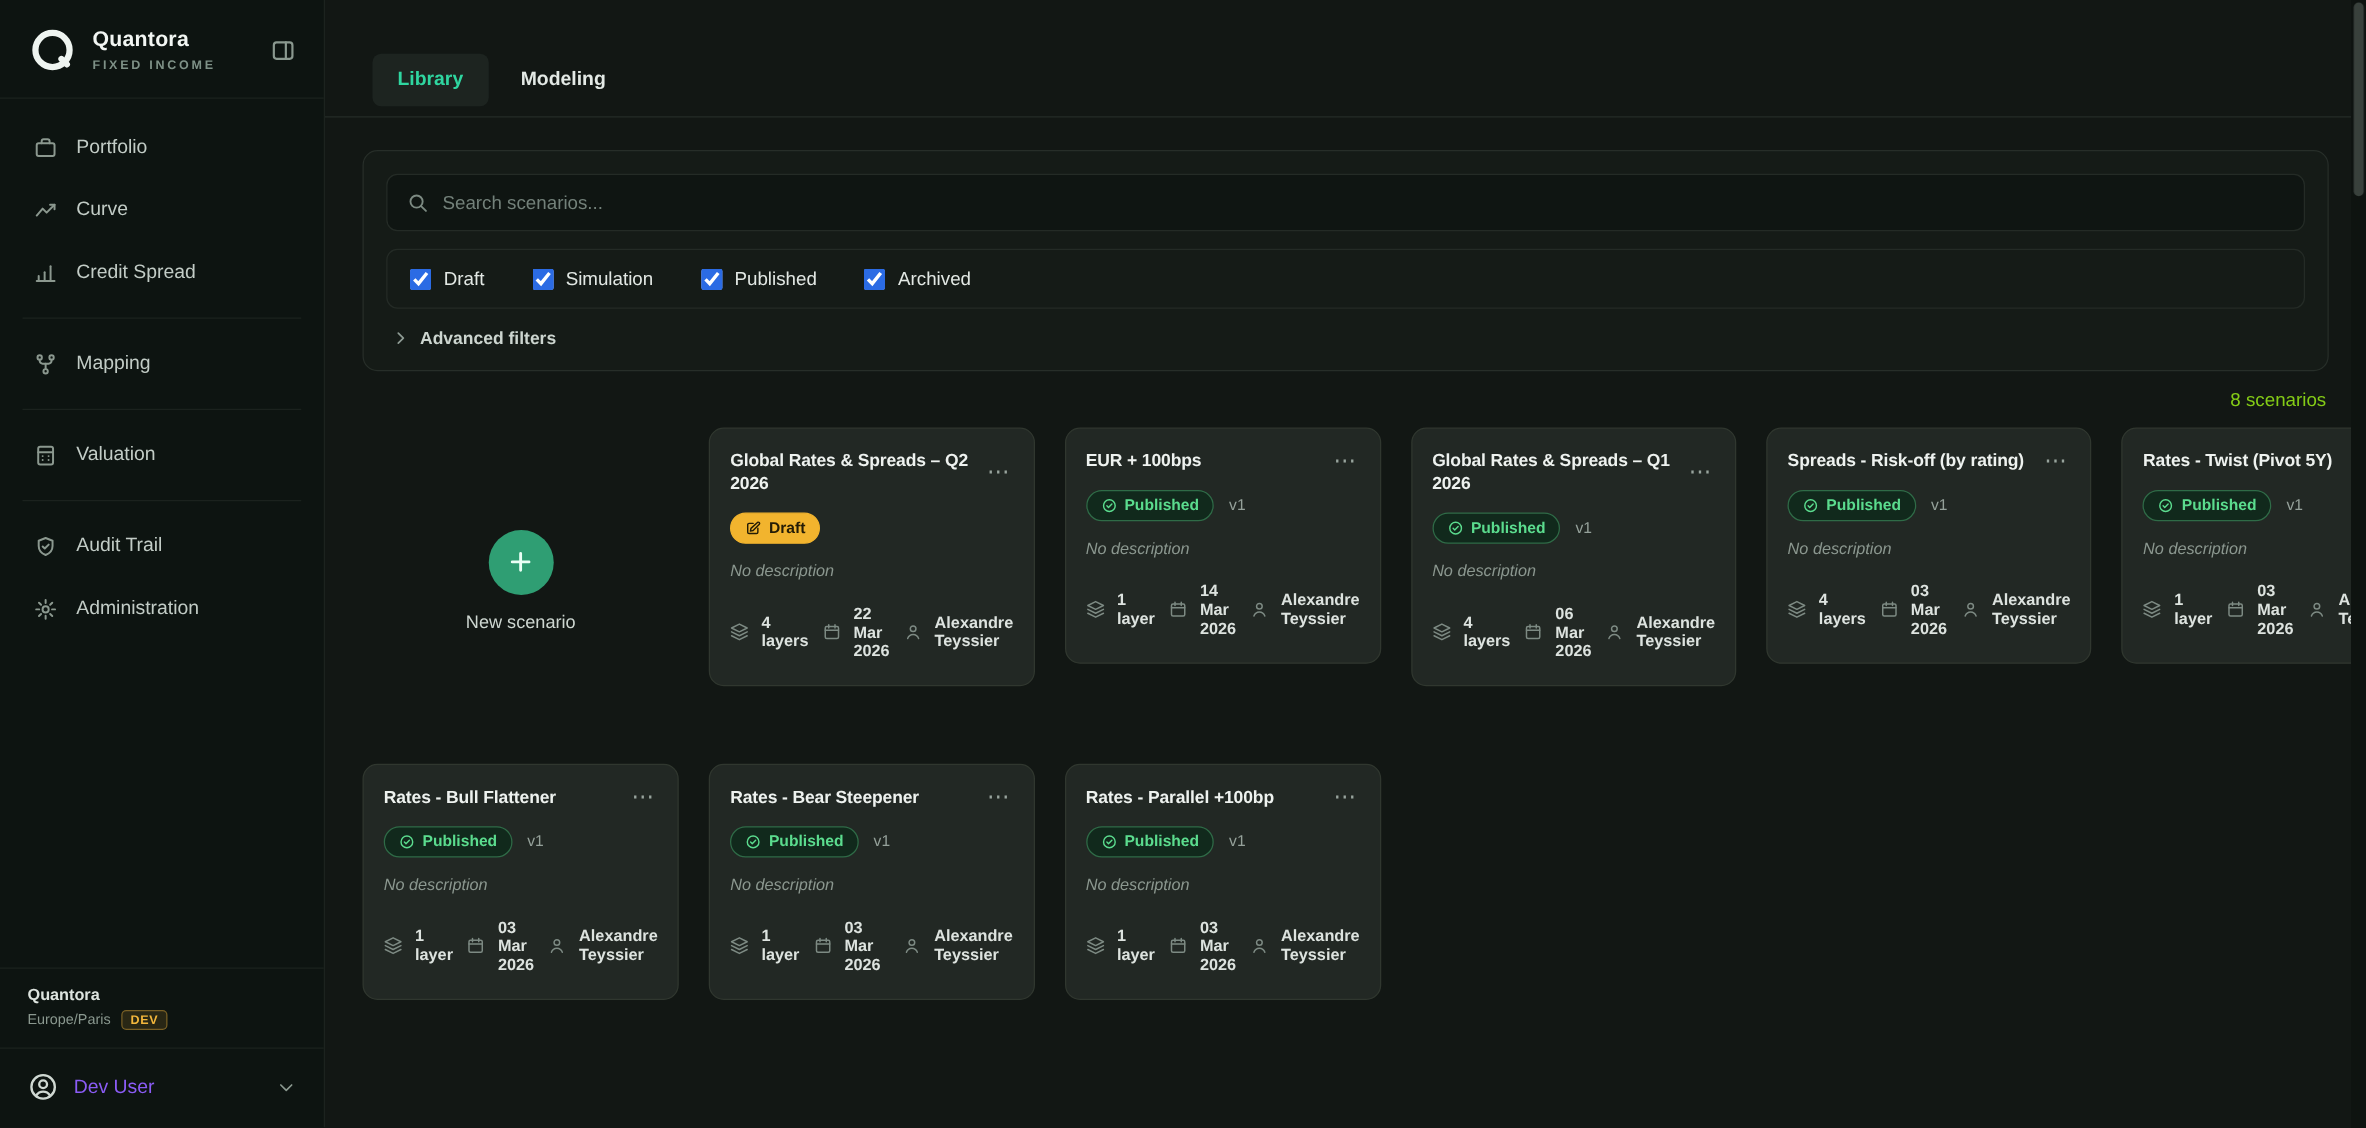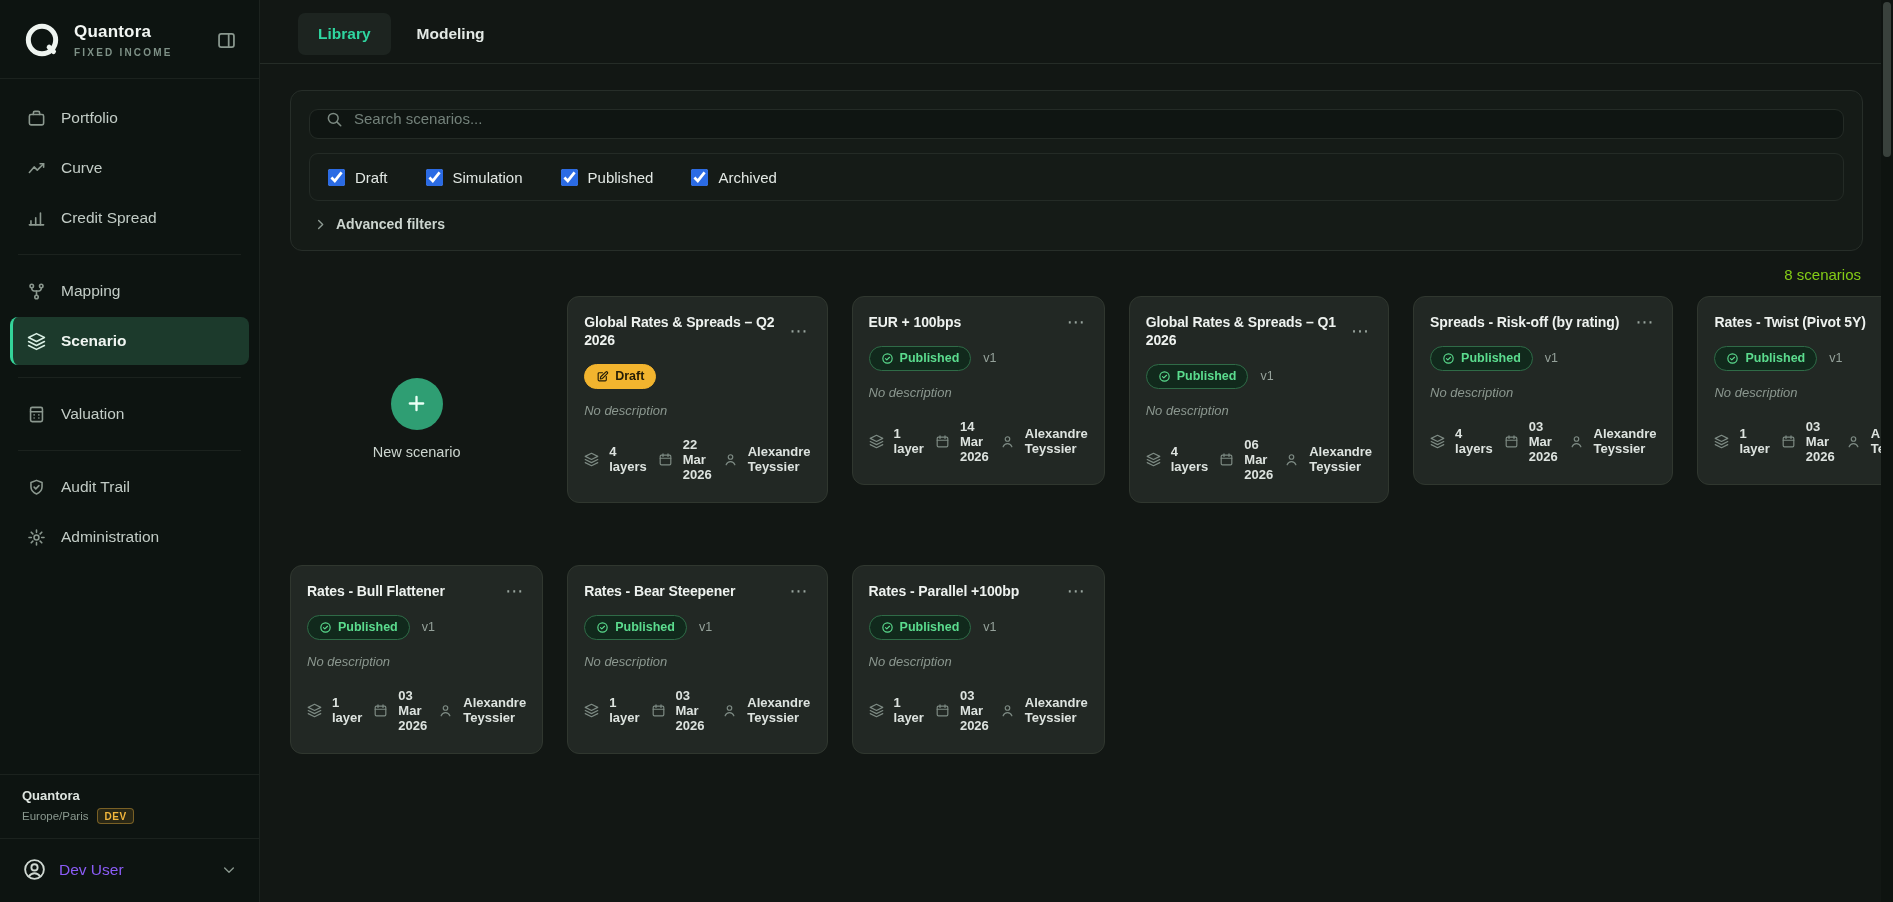--- a/index.html
+++ b/index.html
@@ -68,38 +68,38 @@
   }
   .user-row .avatar { color:#cfd8d2; display:flex; }
   .user-row .avatar svg { width:25px; height:25px; }
   .user-row .chev { margin-left:auto; color:#8a988f; }
   .user-row .chev svg { width:16px; height:16px; }
 
   
   .main { flex:1; display:flex; flex-direction:column; overflow:hidden; }
   .tabbar {
     display:flex; align-items:flex-end; gap:6px;
-    height:64px; padding:0 0 0 38px;
+    height:94px; padding:0 0 0 38px;
     border-bottom:1px solid #252c27;
   }
   .tab {
     font-size:15.5px; font-weight:700; color:#e3e9e5;
     padding:12px 20px; margin-bottom:8px; border-radius:7px;
   }
   .tab.active { color:#2fd6a0; background:#1d2420; }
 
   .content { padding:26px 30px 0; flex:1; overflow:hidden; }
 
   .filter-panel {
     background:#151b17; border:1px solid #272e29;
     border-radius:12px; padding:18px;
   }
   .search-box {
-    display:flex; align-items:flex-start; gap:11px;
-    height:30px; padding:0 15px;
+    display:flex; align-items:center; gap:11px;
+    height:46px; padding:0 15px;
     background:#0f1512; border:1px solid #242b26; border-radius:9px;
   }
   .search-box .s-icon { color:#7c8a82; display:flex; }
   .search-box .s-icon svg { width:18px; height:18px; }
   .search-box input {
     flex:1; background:transparent; border:none; outline:none;
     color:#e0e6e1; font-size:15px; font-family:inherit;
   }
   .search-box input::placeholder { color:#73817a; }
   .status-row {
@@ -239,30 +239,20 @@
               <circle cx="6" cy="5" r="2.2"></circle>
               <circle cx="18" cy="5" r="2.2"></circle>
               <circle cx="12" cy="19" r="2.2"></circle>
               <path d="M6 7.2v1.1a3 3 0 0 0 3 3h6a3 3 0 0 0 3-3V7.2"></path>
               <path d="M12 11.3v5.3"></path>
             </svg>
           </span>
     <span class="nav-label">Mapping</span>
   </button>
 
-  <button class="nav-item active">
-    <span class="nav-icon">
-            <svg viewBox="0 0 24 24" fill="none" stroke="currentColor" stroke-width="2" stroke-linecap="round" stroke-linejoin="round">
-              <path d="M12 2L2 7l10 5 10-5-10-5z"></path>
-              <path d="M2 12l10 5 10-5"></path>
-              <path d="M2 17l10 5 10-5"></path>
-            </svg>
-          </span>
-    <span class="nav-label">Scenario</span>
-  </button>
 <div class="nav-divider"></div>
   <button class="nav-item">
     <span class="nav-icon">
             <svg viewBox="0 0 24 24" fill="none" stroke="currentColor" stroke-width="2" stroke-linecap="round" stroke-linejoin="round">
               <rect x="4.5" y="3" width="15" height="18" rx="2"></rect>
               <path d="M4.5 8.5h15"></path>
               <path d="M9 12.5h.01M15 12.5h.01M9 16.5h.01M15 16.5h.01"></path>
             </svg>
           </span>
     <span class="nav-label">Valuation</span>

